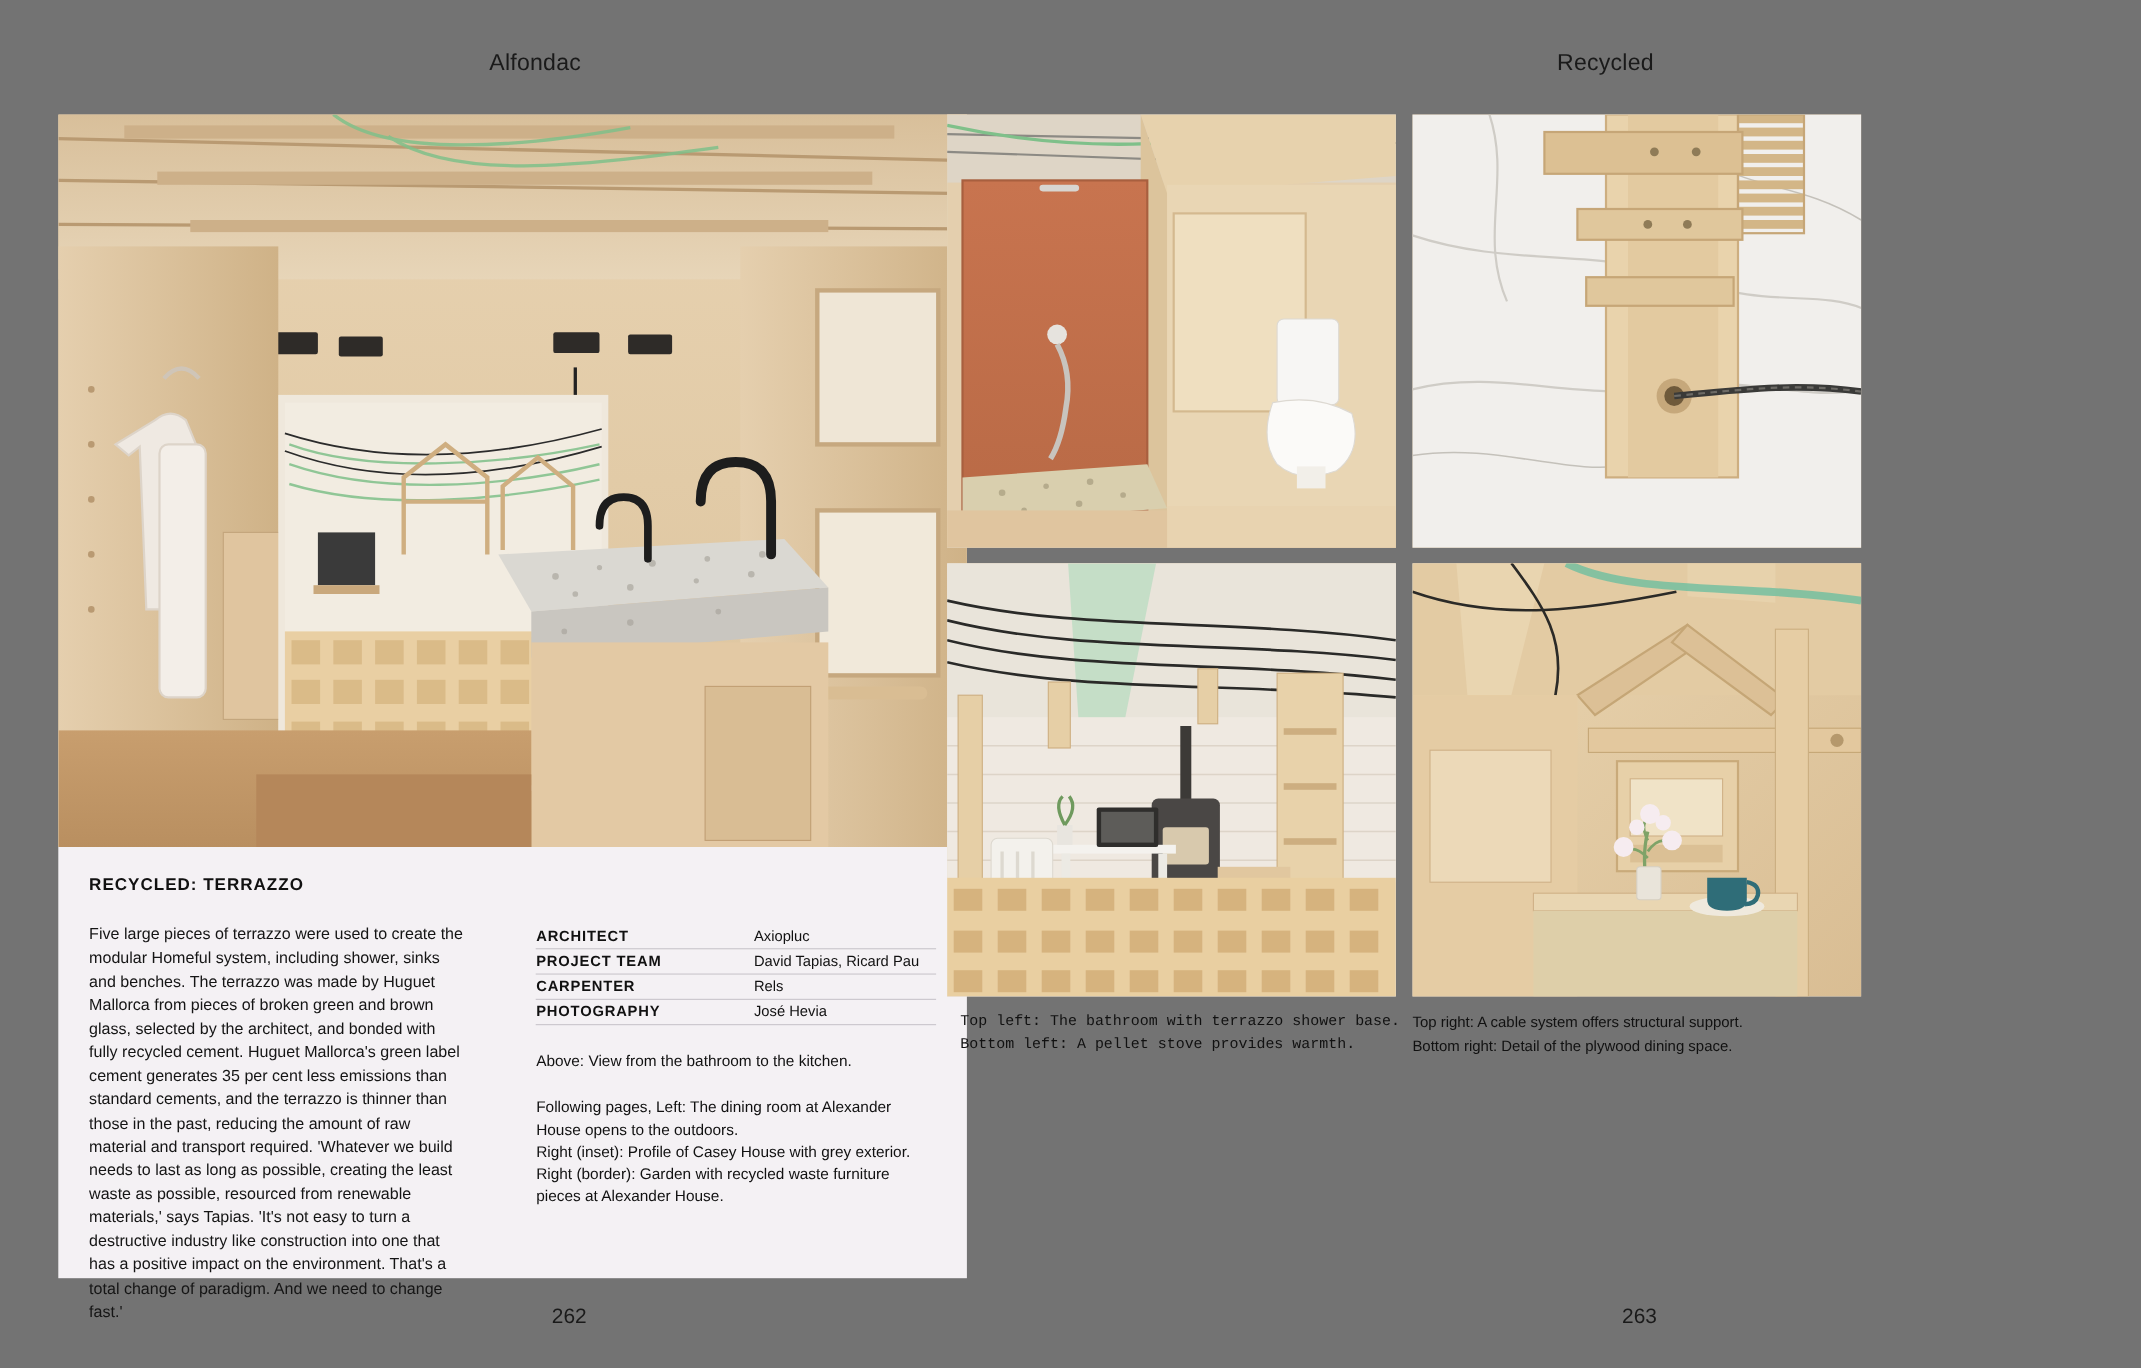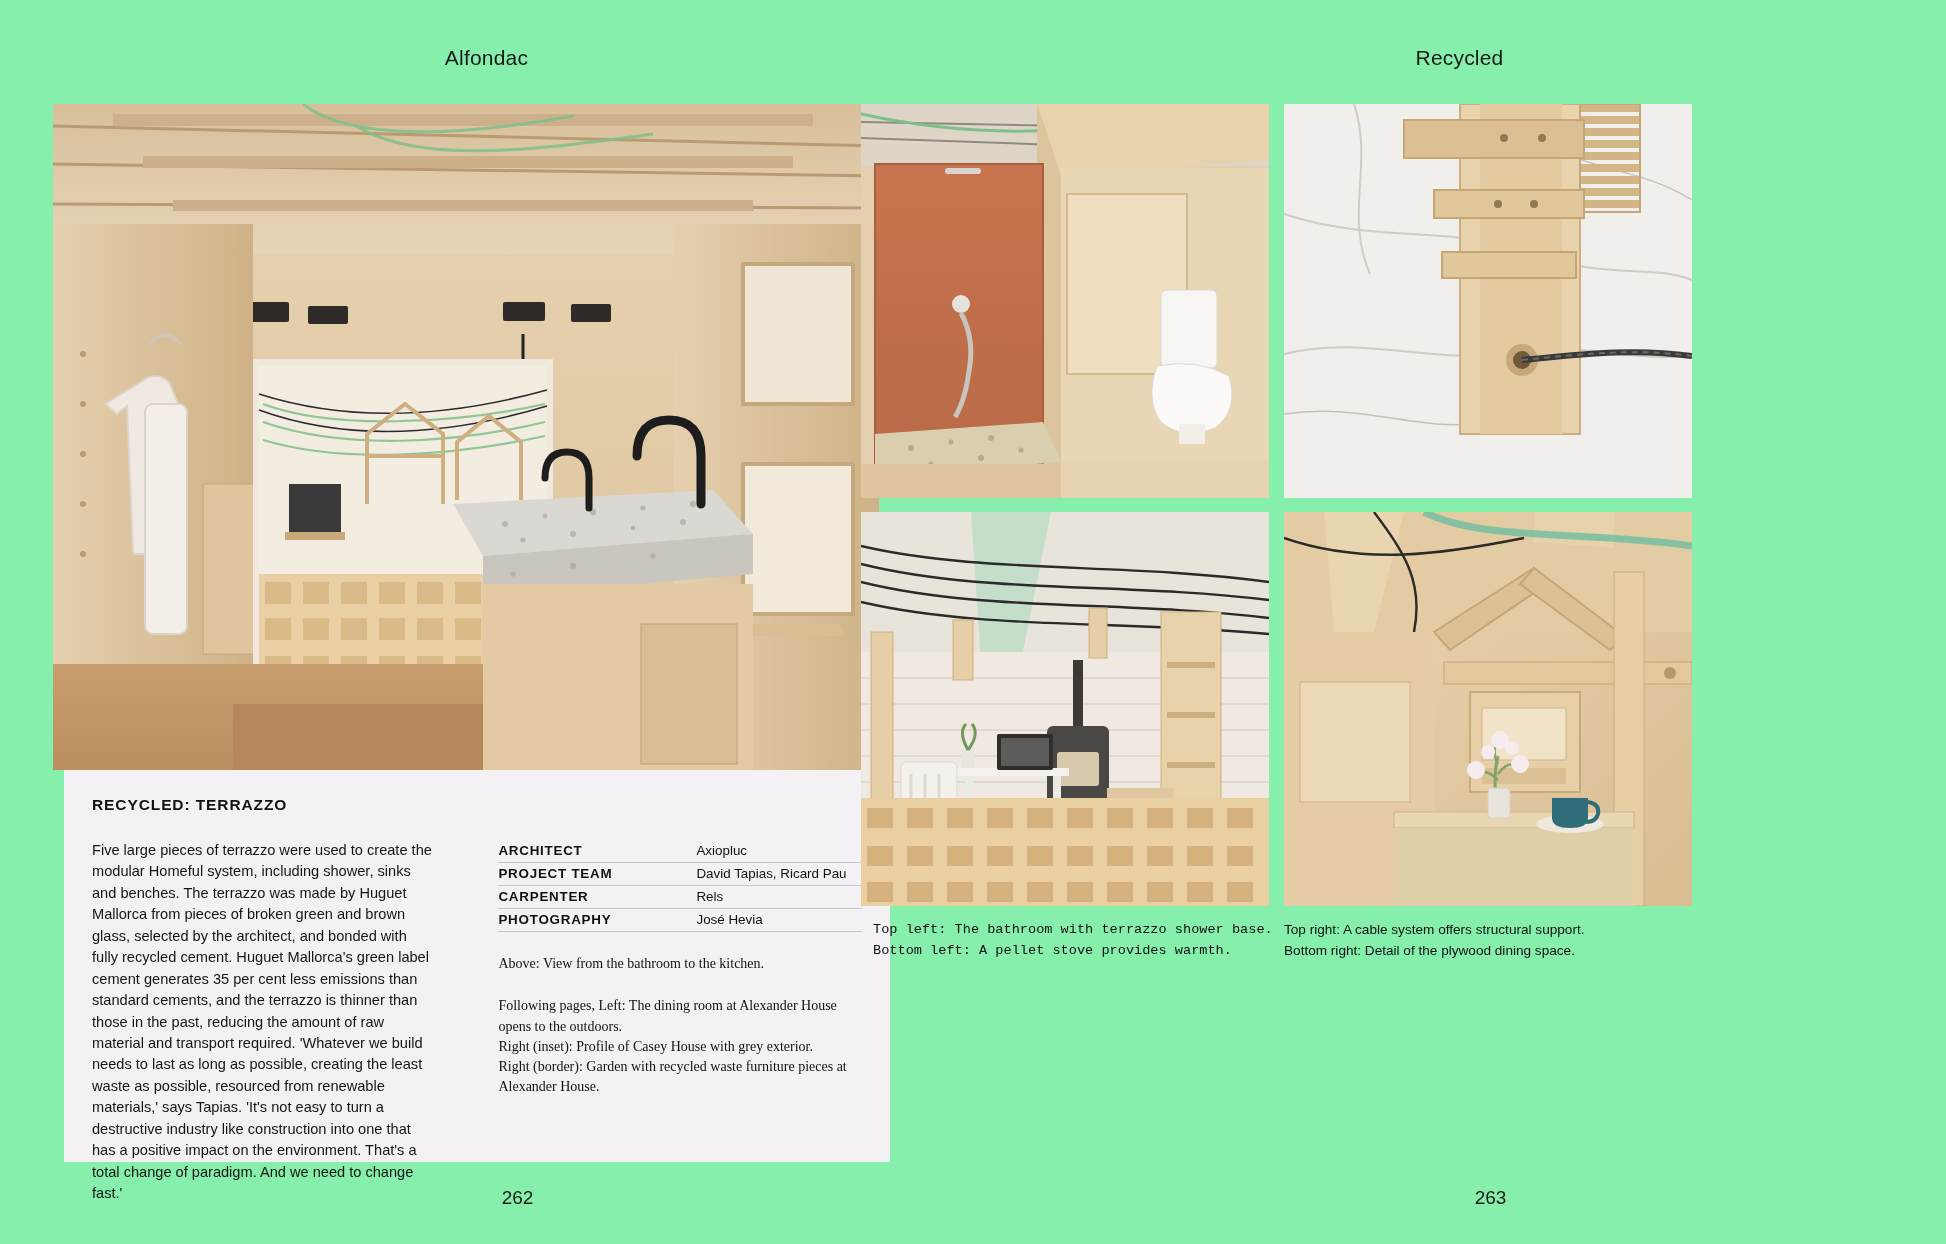--- a/index.html
+++ b/index.html
@@ -7,21 +7,21 @@
     margin: 0; padding: 0;
     width: 1946px; height: 1244px;
     background: #ffffff;
     font-family: "Liberation Sans", sans-serif;
     color: #111;
     overflow: hidden;
   }
   .spread {
     position: relative;
     width: 1946px; height: 1244px;
-    background: #86efac;
+    background: #737373;
   }
   .page {
     position: absolute;
     top: 0;
     height: 1244px;
   }
   .page-left  { left: 0;    width: 973px; }
   .page-right { left: 973px; width: 973px; }
 
   .running-head {
@@ -46,21 +46,21 @@
   
   .hero {
     position: absolute;
     left: 53px; top: 104px;
     width: 826px; height: 666px;
     overflow: hidden;
     background: #d9c3a3;
   }
   .caption-block {
     position: absolute;
-    left: 64px; top: 770px;
+    left: 53px; top: 770px;
     width: 826px; height: 392px;
     background: #f4f1f4;
     padding: 26px 28px 20px 28px;
   }
   .caption-title {
     font-size: 15.5px;
     font-weight: bold;
     letter-spacing: 0.9px;
     margin-bottom: 26px;
   }
@@ -86,21 +86,20 @@
     width: 198px;
     font-weight: bold;
     letter-spacing: 0.75px;
     text-transform: uppercase;
   }
   .credit-value { flex: 1; }
   .credit-note {
     margin-top: 22px;
     font-size: 14px;
     line-height: 1.45;
-    font-family: Liberation Serif, serif;
   }
   .credit-note.second { margin-top: 22px; }
 
   
   .grid-img {
     position: absolute;
     overflow: hidden;
     background: #e3d5c1;
   }
   .r-tl { left: 861px;  top: 104px; width: 408px; height: 394px; }

